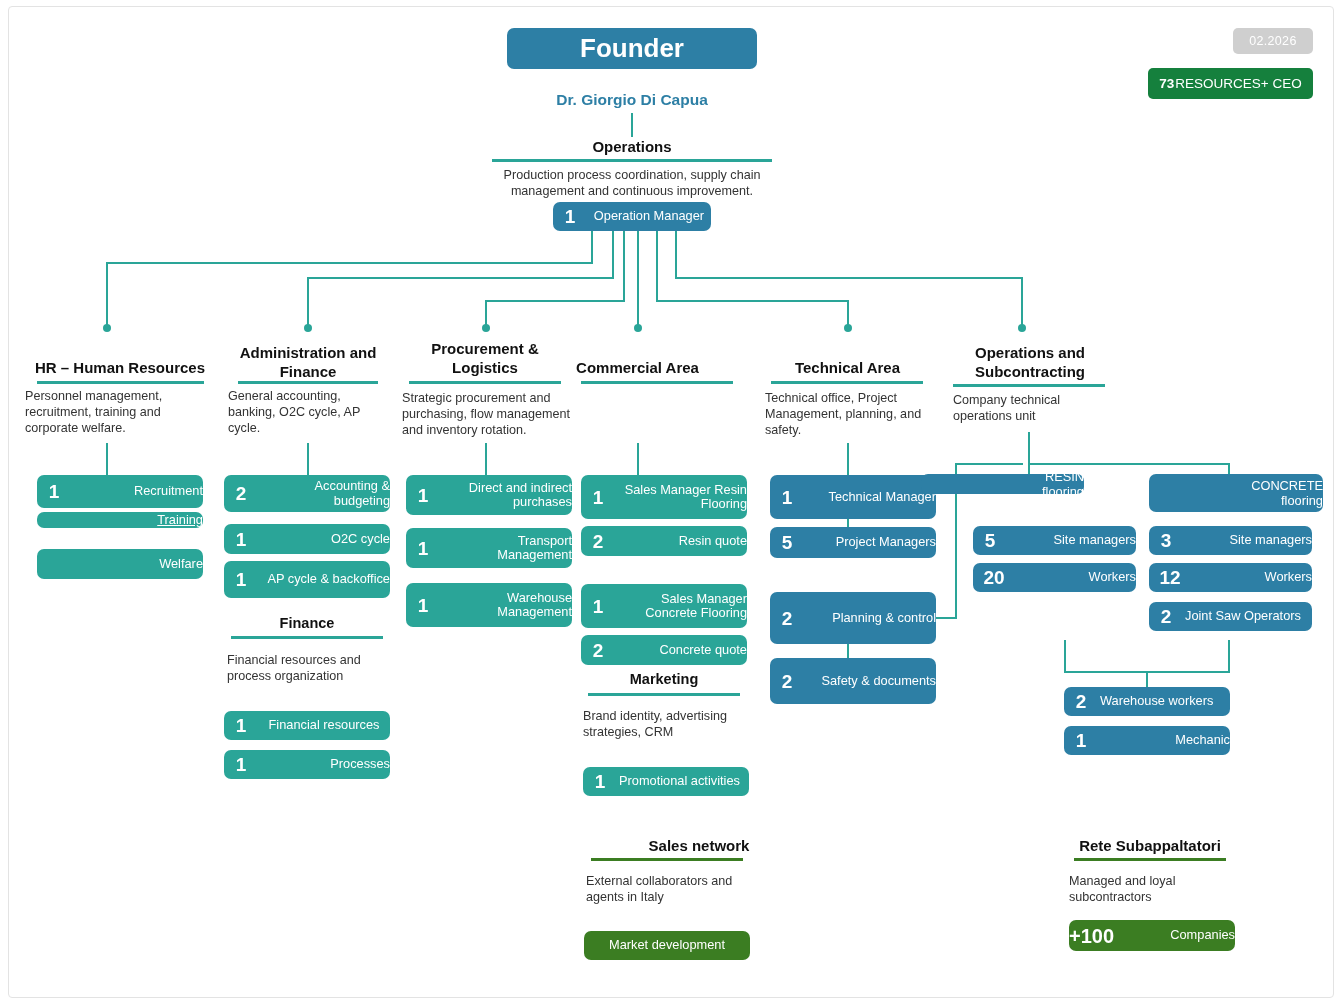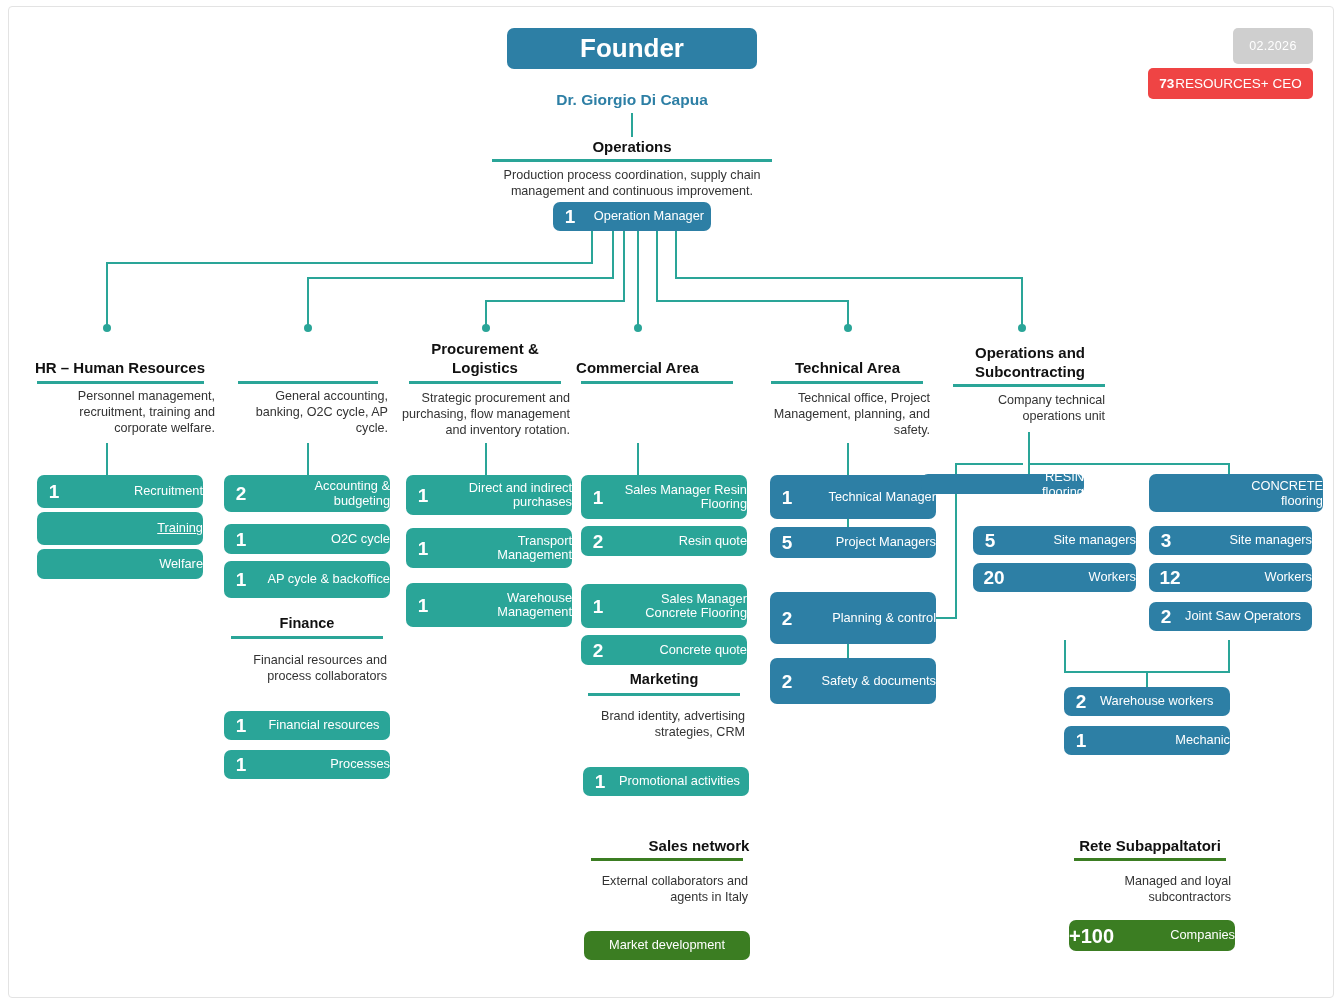--- a/index.html
+++ b/index.html
@@ -1,23 +1,23 @@
 <!DOCTYPE html>
 <html><head>
 <meta charset="utf-8">
 <style>
   html,body{margin:0;padding:0;background:#ffffff;}
   body{font-family:"Liberation Sans","DejaVu Sans",sans-serif;}
   #page{position:relative;width:1344px;height:1008px;background:#ffffff;overflow:hidden;}
   #frame{position:absolute;left:8px;top:6px;width:1326px;height:992px;border:1px solid #e3e3e3;border-radius:4px;box-sizing:border-box;}
 
   
-  .badge-date{position:absolute;left:1233px;top:28px;width:80px;height:36px;background:#cfcfcf;border-radius:5px;color:#ffffff;
+  .badge-date{position:absolute;left:1233px;top:28px;width:80px;height:26px;background:#cfcfcf;border-radius:5px;color:#ffffff;
      font-size:12.5px;display:flex;align-items:center;justify-content:center;letter-spacing:.3px;}
-  .badge-res{position:absolute;left:1148px;top:68px;width:165px;height:31px;background:#ef4444;border-radius:5px;color:#ffffff;
+  .badge-res{position:absolute;left:1148px;top:68px;width:165px;height:31px;background:#15803d;border-radius:5px;color:#ffffff;
      font-size:13.5px;display:flex;align-items:center;justify-content:center;white-space:nowrap;}
   .badge-res .num{font-weight:bold;margin-right:1px;}
 
   
   .founder-box{position:absolute;left:507px;top:28px;width:250px;height:41px;background:#2d7fa5;border-radius:7px;color:#fff;
      display:flex;align-items:center;justify-content:center;font-size:26px;font-weight:bold;}
   .founder-role{position:absolute;left:457px;top:71px;width:350px;text-align:center;font-size:15.5px;font-weight:bold;color:#111;}
   .founder-name{position:absolute;left:457px;top:91px;width:350px;text-align:center;font-size:15.5px;font-weight:bold;color:#2d7fa5;}
 
   
@@ -34,21 +34,21 @@
   .chip .n{font-size:19px;font-weight:bold;width:34px;flex:0 0 34px;text-align:center;line-height:1;}
   .chip .n.wide{width:42px;flex:0 0 42px;}
   .chip .lbl{flex:1;text-align:right;font-size:12.8px;line-height:14.5px;}
   .chip .lbl.center{text-align:center;padding-right:0;}
   .chip .lbl.left{text-align:left;padding-left:2px;}
 
   
   .dept-title{position:absolute;text-align:center;font-size:15px;font-weight:bold;color:#111;line-height:19px;}
   .dept-rule{position:absolute;height:3px;background:#2aa598;}
   .dept-rule.green{background:#3b7d22;}
-  .dept-desc{position:absolute;text-align:right;font-size:12.6px;color:#333;line-height:16px;}
+  .dept-desc{position:absolute;text-align:left;font-size:12.6px;color:#333;line-height:16px;}
 
   .sub-title{position:absolute;text-align:center;font-size:14.5px;font-weight:bold;color:#111;}
 
   
   .ln{position:absolute;background:#2aa598;}
   .lnv{width:2px;}
   .lnh{height:2px;}
   .dot{position:absolute;width:8px;height:8px;border-radius:50%;background:#2aa598;}
 </style>
 </head>
@@ -106,49 +106,50 @@
 
   <div class="dept-title" style="left:20px;top:358px;width:200px;">HR – Human Resources</div>
   <div class="dept-rule" style="left:37px;top:381px;width:167px;"></div>
   <div class="dept-desc" style="left:25px;top:388px;width:190px;">Personnel management, recruitment, training and corporate welfare.</div>
   <div class="ln lnv" style="left:106px;top:443px;height:37px;"></div>
 
   <div class="chip teal" style="left:37px;top:475px;width:166px;height:33px;">
     <span class="n">1</span>
     <span class="lbl">Recruitment</span>
   </div>
-  <div class="chip teal" style="left:37px;top:512px;width:166px;height:33px;text-decoration:underline;">
+  <div class="chip teal" style="left:37px;top:512px;width:166px;height:16px;text-decoration:underline;">
     <span class="n"></span>
     <span class="lbl">Training</span>
   </div>
   <div class="chip teal" style="left:37px;top:549px;width:166px;height:30px;">
     <span class="n"></span>
     <span class="lbl">Welfare</span>
   </div>
 
+  <div class="dept-title" style="left:222px;top:343px;width:172px;">Administration and Finance</div>
   <div class="dept-rule" style="left:238px;top:381px;width:140px;"></div>
   <div class="dept-desc" style="left:228px;top:388px;width:160px;">General accounting, banking, O2C cycle, AP cycle.</div>
   <div class="ln lnv" style="left:307px;top:443px;height:37px;"></div>
 
   <div class="chip teal" style="left:224px;top:475px;width:166px;height:37px;">
     <span class="n">2</span>
     <span class="lbl">Accounting &amp; budgeting</span>
   </div>
   <div class="chip teal" style="left:224px;top:524px;width:166px;height:30px;">
     <span class="n">1</span>
     <span class="lbl">O2C cycle</span>
   </div>
   <div class="chip teal" style="left:224px;top:561px;width:166px;height:37px;">
     <span class="n">1</span>
     <span class="lbl">AP cycle &amp; backoffice</span>
   </div>
 
   <div class="sub-title" style="left:224px;top:615px;width:166px;">Finance</div>
   <div class="dept-rule" style="left:231px;top:636px;width:152px;"></div>
-  <div class="dept-desc" style="left:227px;top:652px;width:160px;">Financial resources and process collaborators</div>
+  <div class="dept-desc" style="left:227px;top:652px;width:160px;">Financial resources and process organization</div>
 
   <div class="chip teal" style="left:224px;top:711px;width:166px;height:29px;">
     <span class="n">1</span>
     <span class="lbl center">Financial resources</span>
   </div>
   <div class="chip teal" style="left:224px;top:750px;width:166px;height:29px;">
     <span class="n">1</span>
     <span class="lbl">Processes</span>
   </div>
 

